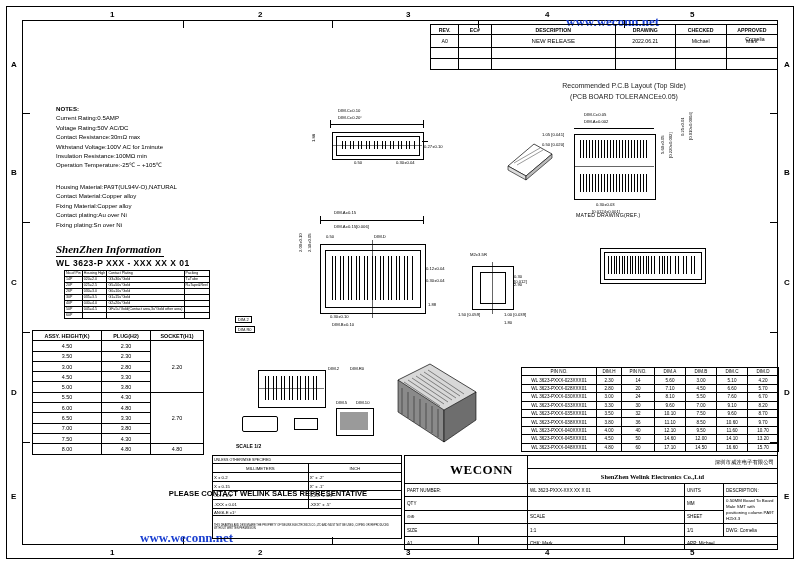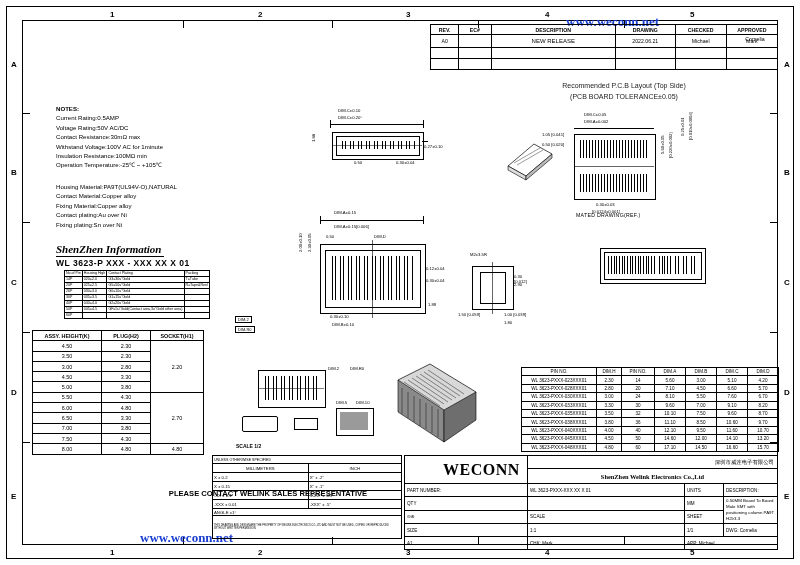--- a/index.html
+++ b/index.html
@@ -50,21 +50,21 @@
   
   .mdr{left:576px;top:212px;font-size:5.2px;letter-spacing:0.3px;}
 
   
   .rpl{left:508px;top:80px;width:232px;text-align:center;font-size:7px;line-height:11px;color:#222;}
 
   
   .btb{left:404px;top:455px;width:374px;height:88px;}
   .btb table{border-collapse:collapse;width:374px;height:88px;font-size:4.6px;}
   .btb td{border:0.8px solid #000;padding:0 2px;vertical-align:middle;}
-  .welink{font-family:"Liberation Serif",serif;font-weight:bold;font-size:16px;letter-spacing:0.5px;margin-left:31px;}
+  .welink{font-family:"Liberation Serif",serif;font-weight:bold;font-size:13px;letter-spacing:0.5px;margin-left:31px;}
   .welinksub{font-size:6.4px;font-weight:bold;font-family:"Liberation Serif",serif;}
 
   .pleasenote{left:118px;top:488px;width:300px;font-size:7.6px;font-weight:bold;line-height:12px;text-align:center;}
 
   
   .tolt{left:212px;top:455px;width:190px;height:88px;font-size:4.3px;}
   .tolt table{border-collapse:collapse;width:190px;}
   .tolt td{border:0.7px solid #000;padding:0 1px;}
 
   

